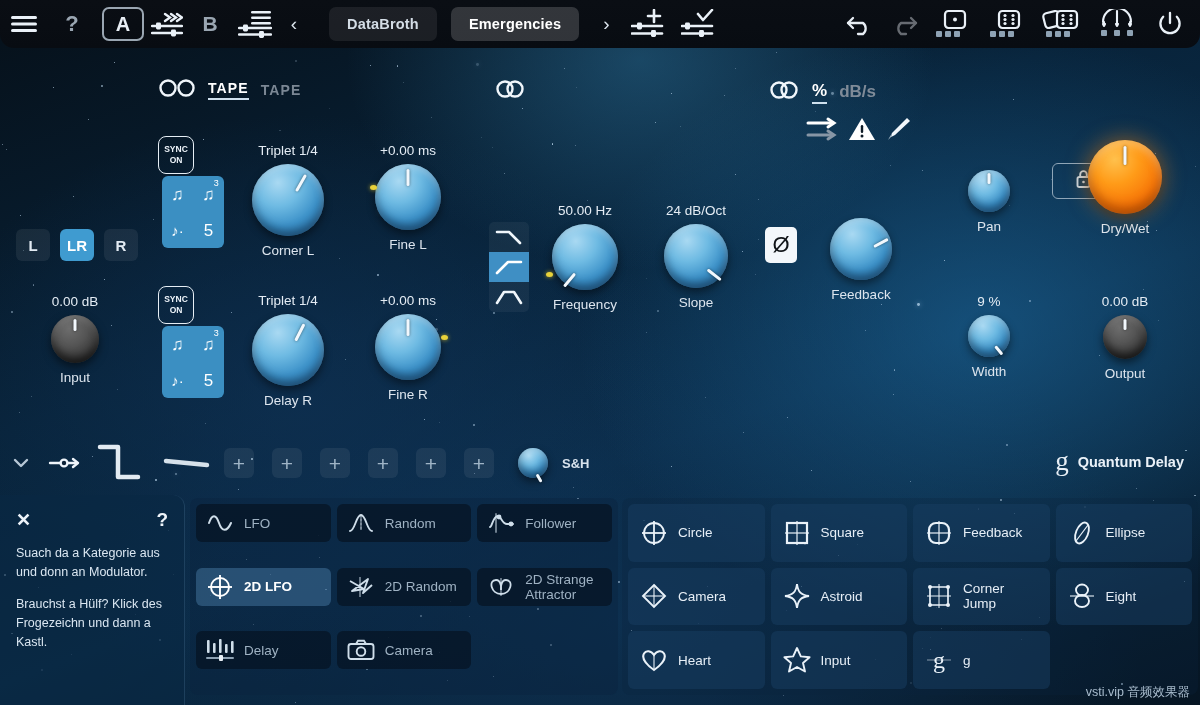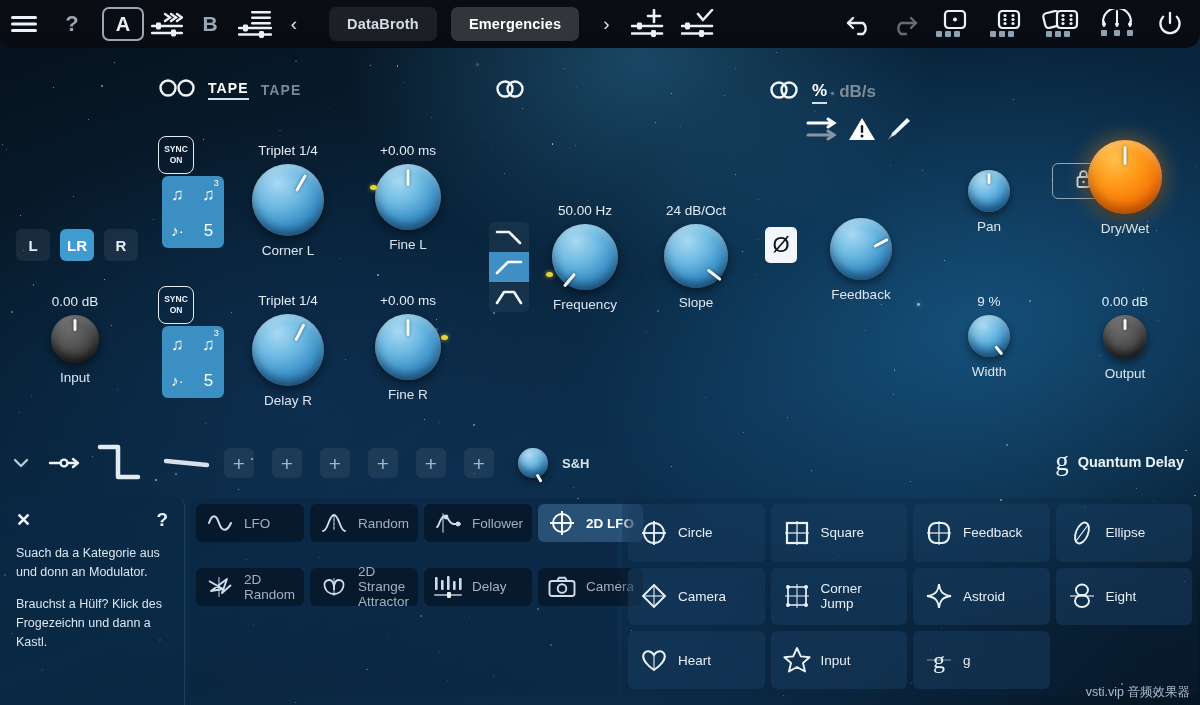--- a/index.html
+++ b/index.html
@@ -142,21 +142,21 @@
     border-right:1px solid rgba(120,170,210,.18);
     padding: 14px 16px; z-index: 15;
   }
   .help-x { color:#eef4fa; font-size:18px; font-weight:bold; cursor:pointer; }
   .help-q { color:#eef4fa; font-size:19px; font-weight:bold; cursor:pointer; }
   .help-p { color:#dae6f1; font-size:12.5px; line-height:19px; margin-top:13px; }
 
   #catpanel {
     position:absolute; left:190px; top:498px; width:428px; height:197px;
     background: rgba(9,36,62,0.4); border-radius:8px; padding:6px; z-index:15;
-    display:grid; grid-template-columns: repeat(4, 1fr); grid-template-rows: repeat(3, 1fr);
+    display:grid; grid-template-columns: repeat(3, 1fr); grid-template-rows: repeat(3, 1fr);
     gap:6px; align-content:start;
   }
   .catbtn {
     background: rgba(6,20,34,0.72); border-radius:6px; display:flex; align-items:center;
     gap:9px; padding:0 9px; cursor:pointer; height:38px;
   }
   .catbtn.sel { background: rgba(86,140,186,0.40); }
   .catbtn .ci { width:30px; flex:none; display:flex; align-items:center; justify-content:center; color:#cfdeea; }
   .catbtn .cl { font-size:13.5px; color:#9fb2c3; line-height:15px; }
   .catbtn.sel .cl { color:#ffffff; font-weight:bold; }
@@ -931,45 +931,45 @@
         <svg width="28" height="28" viewBox="0 0 28 28" fill="none" stroke="#eaf2f9" stroke-width="1.9">
           <path d="M14 3 L25 14 L14 25 L3 14 Z"></path>
             <path d="M14 3 V25" stroke-width="1.1"></path>
             <path d="M3 14 H25" stroke-width="1.1"></path>
           </svg>
         </span>
       <span class="sl">Camera</span>
     </div>
     <div class="shbtn">
       <span class="si">
+        <svg width="28" height="28" viewBox="0 0 28 28" fill="none" stroke="#eaf2f9" stroke-width="1.9">
+          <path d="M14 2 C15 10, 18 13, 26 14 C18 15, 15 18, 14 26 C13 18, 10 15, 2 14 C10 13, 13 10, 14 2 Z"></path>
+          </svg>
+        </span>
+      <span class="sl">Astroid</span>
+    </div>
+    <div class="shbtn">
+      <span class="si">
         <svg width="28" height="28" viewBox="0 0 28 28" fill="none" stroke="#eaf2f9" stroke-width="1.7">
           <path d="M5 5 H23 V23 H5 Z"></path>
             <path d="M14 2 V26" stroke-width="1"></path>
             <path d="M2 14 H26" stroke-width="1"></path>
           <g fill="#eaf2f9" stroke="none">
               <circle cx="5" cy="5" r="2"></circle>
               <circle cx="23" cy="5" r="2"></circle>
           <circle cx="5" cy="23" r="2"></circle>
               <circle cx="23" cy="23" r="2"></circle>
             </g>
           </svg>
         </span>
       <span class="sl">Corner Jump</span>
     </div>
     <div class="shbtn">
       <span class="si">
         <svg width="28" height="28" viewBox="0 0 28 28" fill="none" stroke="#eaf2f9" stroke-width="1.9">
-          <path d="M14 2 C15 10, 18 13, 26 14 C18 15, 15 18, 14 26 C13 18, 10 15, 2 14 C10 13, 13 10, 14 2 Z"></path>
-          </svg>
-        </span>
-      <span class="sl">Astroid</span>
-    </div>
-    <div class="shbtn">
-      <span class="si">
-        <svg width="28" height="28" viewBox="0 0 28 28" fill="none" stroke="#eaf2f9" stroke-width="1.9">
           <ellipse cx="14" cy="8" rx="6" ry="5.5"></ellipse>
             <ellipse cx="14" cy="19" rx="7" ry="6"></ellipse>
           <path d="M2 14 H26" stroke-width="1.1"></path>
           </svg>
         </span>
       <span class="sl">Eight</span>
     </div>
 
     <div class="shbtn">
       <span class="si">

